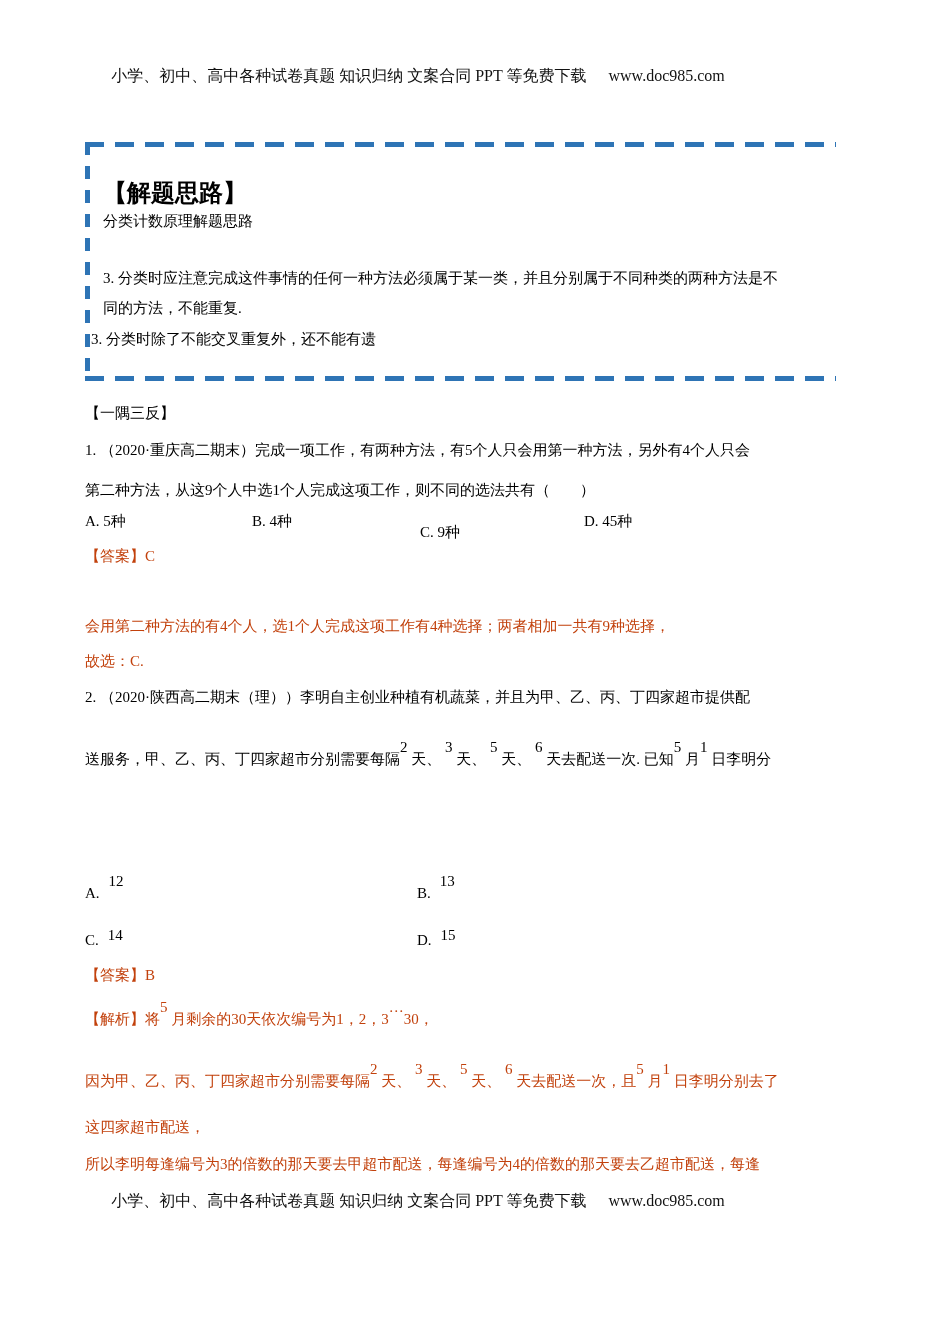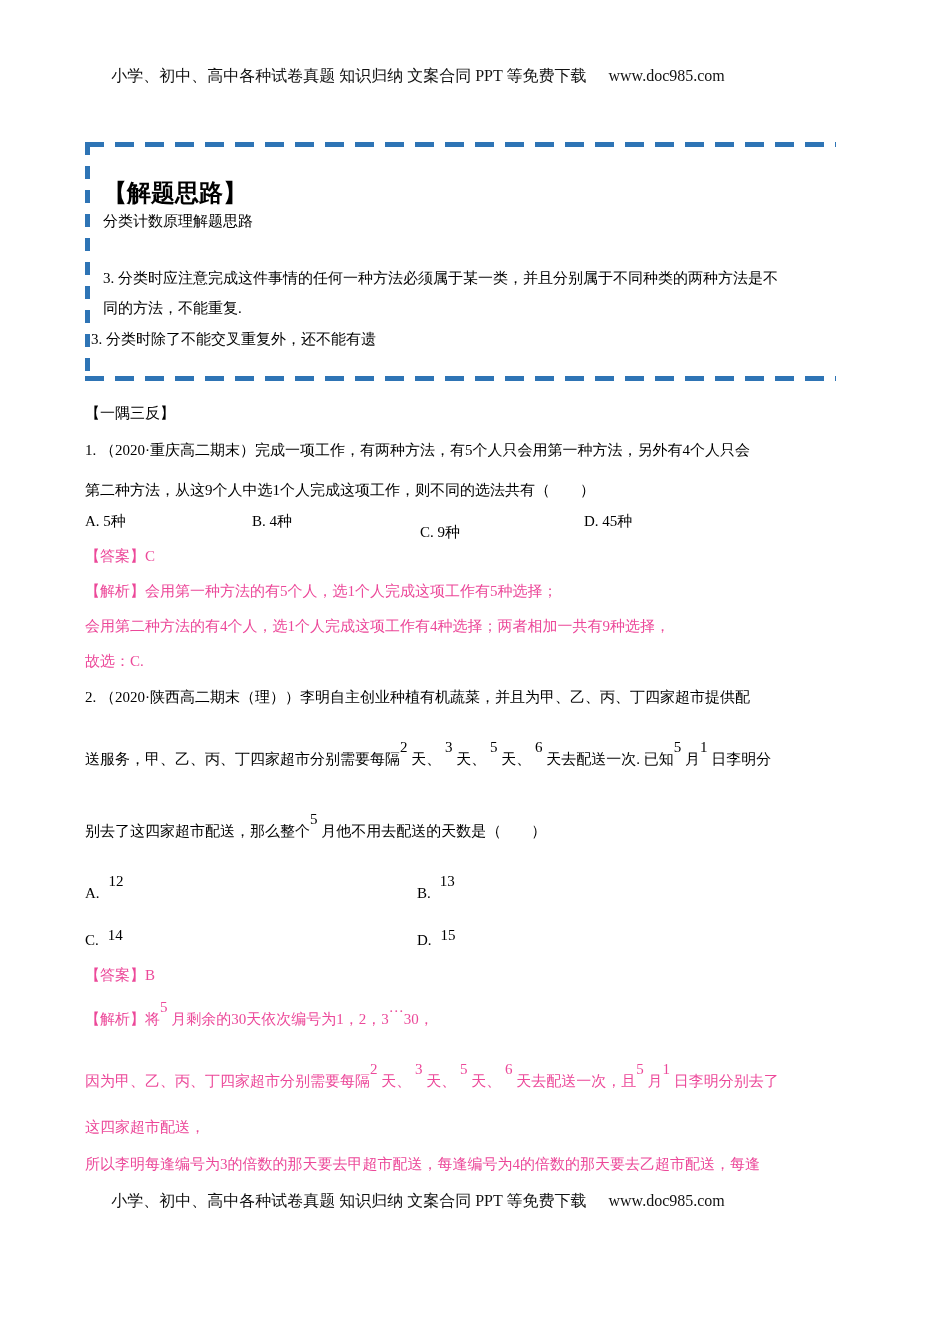--- a/index.html
+++ b/index.html
@@ -17,21 +17,21 @@
     font-size:15px;
     line-height:1.25;
     white-space:nowrap;
     color:#000;
   }
   .center{
     left:0;width:100%;text-align:center;
     font-size:16px;color:#111;
   }
   .site{margin-left:22px;}
-  .red{color:#ec4899;}
+  .red{color:#c2410c;}
   .bold{font-weight:bold;font-size:24px;}
   .raised{position:relative;top:-12px;display:inline-block;}
   .raised-sm{position:relative;top:-5px;display:inline-block;}
   .opt-num{margin-left:9px;}
   .dash-box{
     position:absolute;
     left:85px;top:142px;width:785px;height:239px;
     background:
       repeating-linear-gradient(to right,#2E74B5 0 19px,transparent 19px 30px) left top/100% 5px no-repeat,
       repeating-linear-gradient(to right,#2E74B5 0 19px,transparent 19px 30px) left bottom/100% 5px no-repeat,
@@ -57,27 +57,25 @@
 
   <div class="ln" style="top:404px;">【一隅三反】</div>
 
   <div class="ln" style="top:441px;">1. （2020·重庆高二期末）完成一项工作，有两种方法，有5个人只会用第一种方法，另外有4个人只会</div>
   <div class="ln" style="top:481px;">第二种方法，从这9个人中选1个人完成这项工作，则不同的选法共有（　　）</div>
   <div class="ln" style="top:512px;left:85px;">A. 5种</div>
   <div class="ln" style="top:512px;left:252px;">B. 4种</div>
   <div class="ln" style="top:500px;left:420px;margin-top:23px;">C. 9种</div>
   <div class="ln" style="top:512px;left:584px;">D. 45种</div>
   <div class="ln red" style="top:547px;">【答案】C</div>
-  <div class="ln red" style="top:582px;">【解析】会用第一种方法的有5个人，选1个人完成这项工作有5种选择；</div>
   <div class="ln red" style="top:617px;">会用第二种方法的有4个人，选1个人完成这项工作有4种选择；两者相加一共有9种选择，</div>
   <div class="ln red" style="top:652px;">故选：C.</div>
 
   <div class="ln" style="top:688px;">2. （2020·陕西高二期末（理））李明自主创业种植有机蔬菜，并且为甲、乙、丙、丁四家超市提供配</div>
   <div class="ln" style="top:750px;"><span>送服务，甲、乙、丙、丁四家超市分别需要每隔</span><span class="raised">2</span><span> 天、 </span><span class="raised">3</span><span> 天、 </span><span class="raised">5</span><span> 天、 </span><span class="raised">6</span><span> 天去配送一次. 已知</span><span class="raised">5</span><span> 月</span><span class="raised">1</span><span> 日李明分</span></div>
-  <div class="ln" style="top:822px;"><span>别去了这四家超市配送，那么整个</span><span class="raised">5</span><span> 月他不用去配送的天数是（　　）</span></div>
 
   <div class="ln" style="top:884px;left:85px;"><span>A.</span><span class="opt-num raised">12</span></div>
   <div class="ln" style="top:884px;left:417px;"><span>B.</span><span class="opt-num raised">13</span></div>
   <div class="ln" style="top:931px;left:85px;"><span>C.</span><span class="opt-num raised-sm">14</span></div>
   <div class="ln" style="top:931px;left:417px;"><span>D.</span><span class="opt-num raised-sm">15</span></div>
 
   <div class="ln red" style="top:966px;">【答案】B</div>
   <div class="ln red" style="top:1010px;"><span>【解析】将</span><span class="raised">5</span><span> 月剩余的30天依次编号为1，2，3</span><span class="raised">…</span><span>30，</span></div>
   <div class="ln red" style="top:1072px;"><span>因为甲、乙、丙、丁四家超市分别需要每隔</span><span class="raised">2</span><span> 天、 </span><span class="raised">3</span><span> 天、 </span><span class="raised">5</span><span> 天、 </span><span class="raised">6</span><span> 天去配送一次，且</span><span class="raised">5</span><span> 月</span><span class="raised">1</span><span> 日李明分别去了</span></div>
   <div class="ln red" style="top:1118px;">这四家超市配送，</div>

